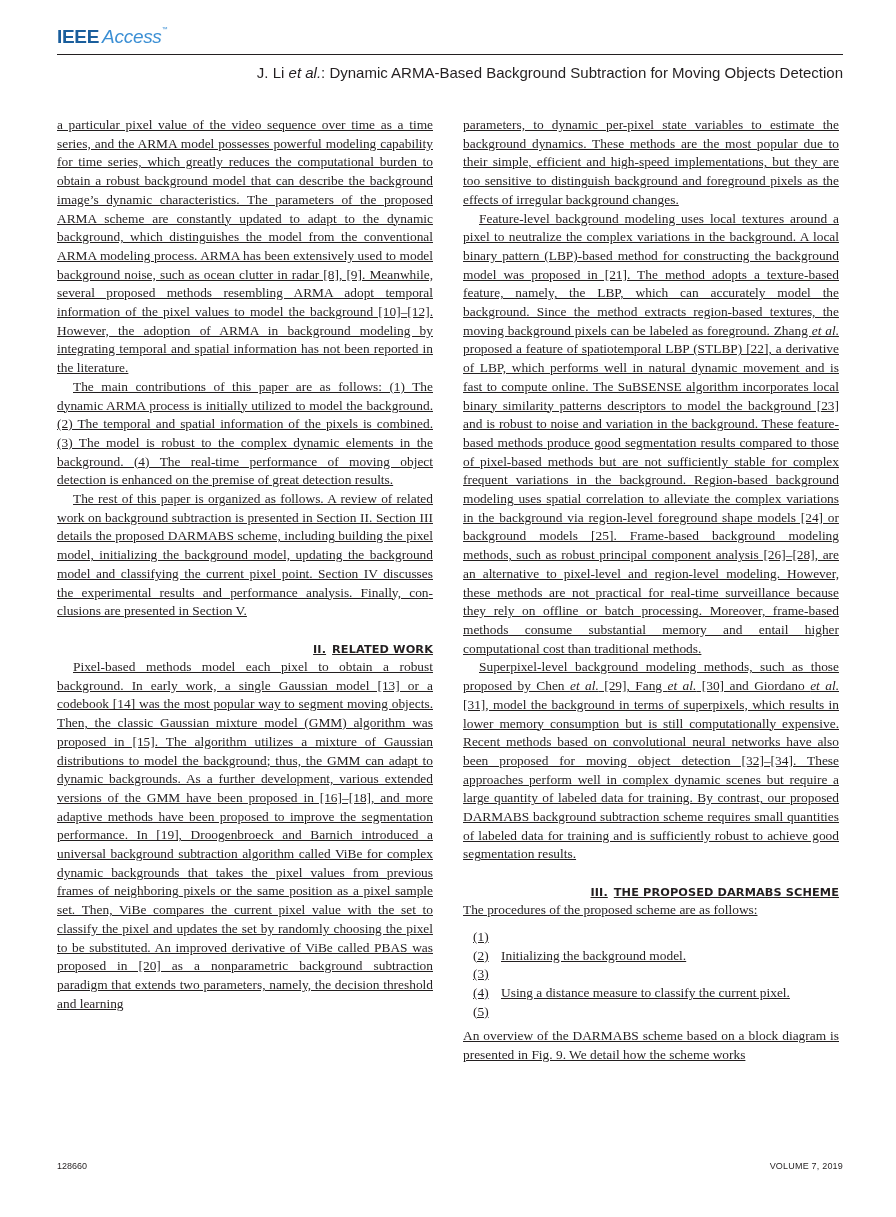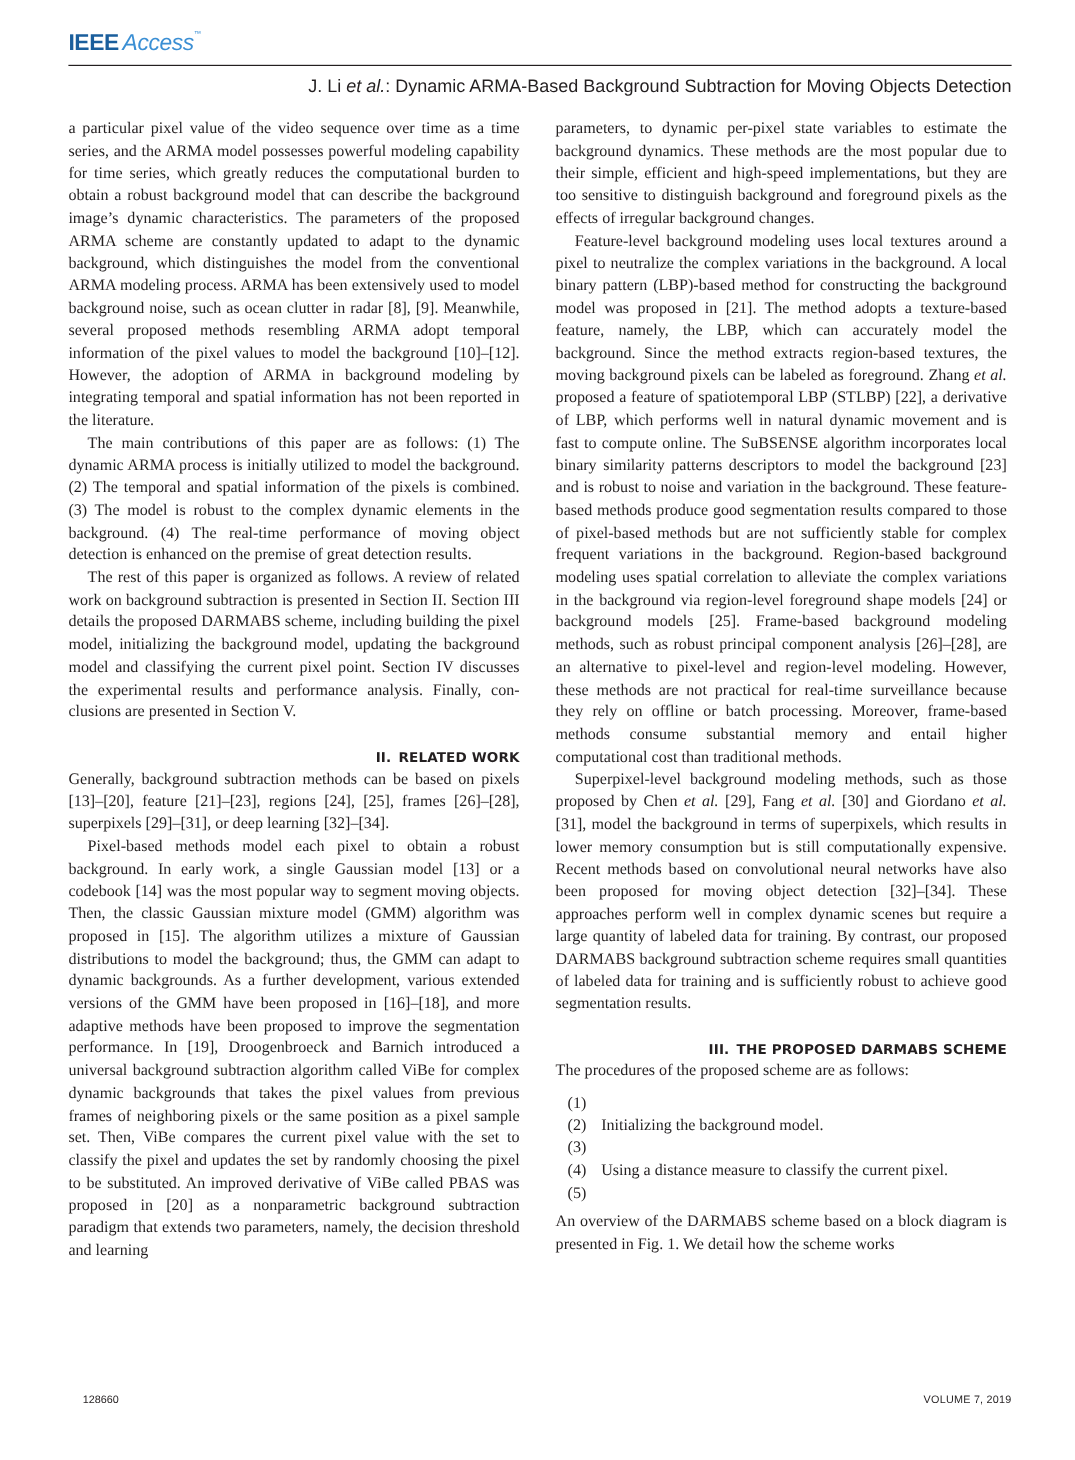--- a/index.html
+++ b/index.html
@@ -5,31 +5,31 @@
   html, body { margin: 0; padding: 0; background: #ffffff; }
   body { width: 896px; height: 1217px; position: relative; overflow: hidden; color: #231f20; }
   .header { position: absolute; left: 57px; top: 24px; width: 786px; height: 30px; }
   .logo { position: absolute; left: 0; top: 2px; font-family: "Liberation Sans", sans-serif; font-size: 19px; color: #1a5e9c; letter-spacing: -0.3px; }
   .logo .ieee { font-weight: bold; text-align: right; }
   .logo .access { font-style: italic; font-weight: normal; color: #3b8fd4; margin-left: 3px; }
   .logo .tm { font-size: 6px; vertical-align: top; color: #3b8fd4; }
   .running { position: absolute; right: 0; top: 14px; font-family: "Liberation Sans", sans-serif; font-size: 15px; color: #231f20; white-space: nowrap; margin-top: 26px; }
   .running i { font-style: italic; }
   .rule { position: absolute; left: 57px; top: 54px; width: 786px; height: 1px; background: #231f20; }
-  .col { position: absolute; top: 98px; width: 376px; font-family: "Liberation Serif", serif; font-size: 13.4px; line-height: 18.7px; text-align: justify; hyphens: manual; }
+  .col { position: absolute; top: 116px; width: 376px; font-family: "Liberation Serif", serif; font-size: 13.4px; line-height: 18.7px; text-align: justify; hyphens: manual; text-decoration: underline; }
   .col.left { left: 57px; }
   .col.right { left: 463px; }
   .col p { margin: 0; text-indent: 0; }
   .col p.ind { text-indent: 16px; }
   .section { font-family: "DejaVu Sans", sans-serif; font-weight: bold; font-size: 11.3px; margin: 21px 0 0 0; line-height: 16px; letter-spacing: 0.1px; text-align: right; }
   .section .num { margin-right: 6px; }
   ol.steps { list-style: none; margin: 8px 0 6px 10px; padding: 0; }
   ol.steps li { display: flex; text-align: left; line-height: 18.7px; }
   ol.steps li .n { width: 28px; flex: none; }
-  .footer { position: absolute; top: 1161px; font-family: "Liberation Sans", sans-serif; font-size: 9px; color: #231f20; margin-left: 12px; }
+  .footer { position: absolute; top: 1161px; font-family: "Liberation Sans", sans-serif; font-size: 9px; color: #231f20; }
   .footer.left { left: 57px; }
   .footer.right { right: 53px; letter-spacing: 0.2px; }
   i { font-style: italic; }
 </style>
 </head>
 <body>
 
 <div class="header">
   <div class="logo">
     <span class="ieee">IEEE</span><span class="access">Access</span><span class="tm">™</span>
@@ -42,21 +42,20 @@
 </div>
 <div class="rule"></div>
 
 <div class="col left">
   <p>a particular pixel value of the video sequence over time as a time series, and the ARMA model possesses powerful modeling capability for time series, which greatly reduces the computational burden to obtain a robust background model that can describe the background image’s dynamic charac­teristics. The parameters of the proposed ARMA scheme are constantly updated to adapt to the dynamic background, which distinguishes the model from the conventional ARMA modeling process. ARMA has been extensively used to model background noise, such as ocean clutter in radar [8], [9]. Meanwhile, several proposed methods resembling ARMA adopt temporal information of the pixel values to model the background [10]–[12]. However, the adoption of ARMA in background modeling by integrating temporal and spatial information has not been reported in the literature.</p>
   <p class="ind">The main contributions of this paper are as follows: (1) The dynamic ARMA process is initially utilized to model the background. (2) The temporal and spatial information of the pixels is combined. (3) The model is robust to the com­plex dynamic elements in the background. (4) The real-time performance of moving object detection is enhanced on the premise of great detection results.</p>
   <p class="ind">The rest of this paper is organized as follows. A review of related work on background subtraction is presented in Section II. Section III details the proposed DARMABS scheme, including building the pixel model, initializing the background model, updating the background model and classifying the current pixel point. Section IV discusses the experimental results and performance analysis. Finally, con­clusions are presented in Section V.</p>
   <div class="section">
     <span class="num">II.</span><span>RELATED WORK</span>
   </div>
-  <p>Generally, background subtraction methods can be based on pixels [13]–[20], feature [21]–[23], regions [24], [25], frames [26]–[28], superpixels [29]–[31], or deep learn­ing [32]–[34].</p>
   <p class="ind">Pixel-based methods model each pixel to obtain a robust background. In early work, a single Gaussian model [13] or a codebook [14] was the most popular way to segment moving objects. Then, the classic Gaussian mixture model (GMM) algorithm was proposed in [15]. The algorithm utilizes a mix­ture of Gaussian distributions to model the background; thus, the GMM can adapt to dynamic backgrounds. As a further development, various extended versions of the GMM have been proposed in [16]–[18], and more adaptive methods have been proposed to improve the segmentation performance. In [19], Droogenbroeck and Barnich introduced a universal background subtraction algorithm called ViBe for complex dynamic backgrounds that takes the pixel values from pre­vious frames of neighboring pixels or the same position as a pixel sample set. Then, ViBe compares the current pixel value with the set to classify the pixel and updates the set by randomly choosing the pixel to be substituted. An improved derivative of ViBe called PBAS was proposed in [20] as a nonparametric background subtraction paradigm that extends two parameters, namely, the decision threshold and learning</p>
 </div>
 
 <div class="col right">
   <p>parameters, to dynamic per-pixel state variables to estimate the background dynamics. These methods are the most pop­ular due to their simple, efficient and high-speed implemen­tations, but they are too sensitive to distinguish background and foreground pixels as the effects of irregular background changes.</p>
   <p class="ind"><span>Feature-level background modeling uses local textures around a pixel to neutralize the complex variations in the background. A local binary pattern (LBP)-based method for constructing the background model was proposed in [21]. The method adopts a texture-based feature, namely, the LBP, which can accurately model the background. Since the method extracts region-based textures, the moving back­ground pixels can be labeled as foreground. Zhang </span><i>et al.</i><span> proposed a feature of spatiotemporal LBP (STLBP) [22], a derivative of LBP, which performs well in natural dynamic movement and is fast to compute online. The SuB­SENSE algorithm incorporates local binary similarity pat­terns descriptors to model the background [23] and is robust to noise and variation in the background. These feature-based methods produce good segmentation results compared to those of pixel-based methods but are not sufficiently stable for complex frequent variations in the background. Region-based background modeling uses spatial correlation to alleviate the complex variations in the background via region-level foreground shape models [24] or background models [25]. Frame-based background modeling methods, such as robust principal component analysis [26]–[28], are an alternative to pixel-level and region-level modeling. How­ever, these methods are not practical for real-time surveillance because they rely on offline or batch processing. Moreover, frame-based methods consume substantial memory and entail higher computational cost than traditional methods.</span></p>
   <p class="ind"><span>Superpixel-level background modeling methods, such as those proposed by Chen </span><i>et al.</i><span> [29], Fang </span><i>et al.</i><span> [30] and Gior­dano </span><i>et al.</i><span> [31], model the background in terms of super­pixels, which results in lower memory consumption but is still computationally expensive. Recent methods based on convolutional neural networks have also been proposed for moving object detection [32]–[34]. These approaches per­form well in complex dynamic scenes but require a large quantity of labeled data for training. By contrast, our pro­posed DARMABS background subtraction scheme requires small quantities of labeled data for training and is sufficiently robust to achieve good segmentation results.</span></p>
   <div class="section">
     <span class="num">III.</span><span>THE PROPOSED DARMABS SCHEME</span>
   </div>
@@ -73,17 +72,17 @@
         <span class="n">(3)</span>
       </li>
     <li>
         <span class="n">(4)</span>
         <span>Using a distance measure to classify the current pixel.</span>
       </li>
     <li>
         <span class="n">(5)</span>
       </li>
   </ol>
-  <p>An overview of the DARMABS scheme based on a block dia­gram is presented in Fig. 1. We detail how the scheme works</p>
+  <p>An overview of the DARMABS scheme based on a block dia­gram is presented in Fig. 9. We detail how the scheme works</p>
 </div>
 
 <div class="footer left">128660</div>
 <div class="footer right">VOLUME 7, 2019</div>
 
 </body></html>

